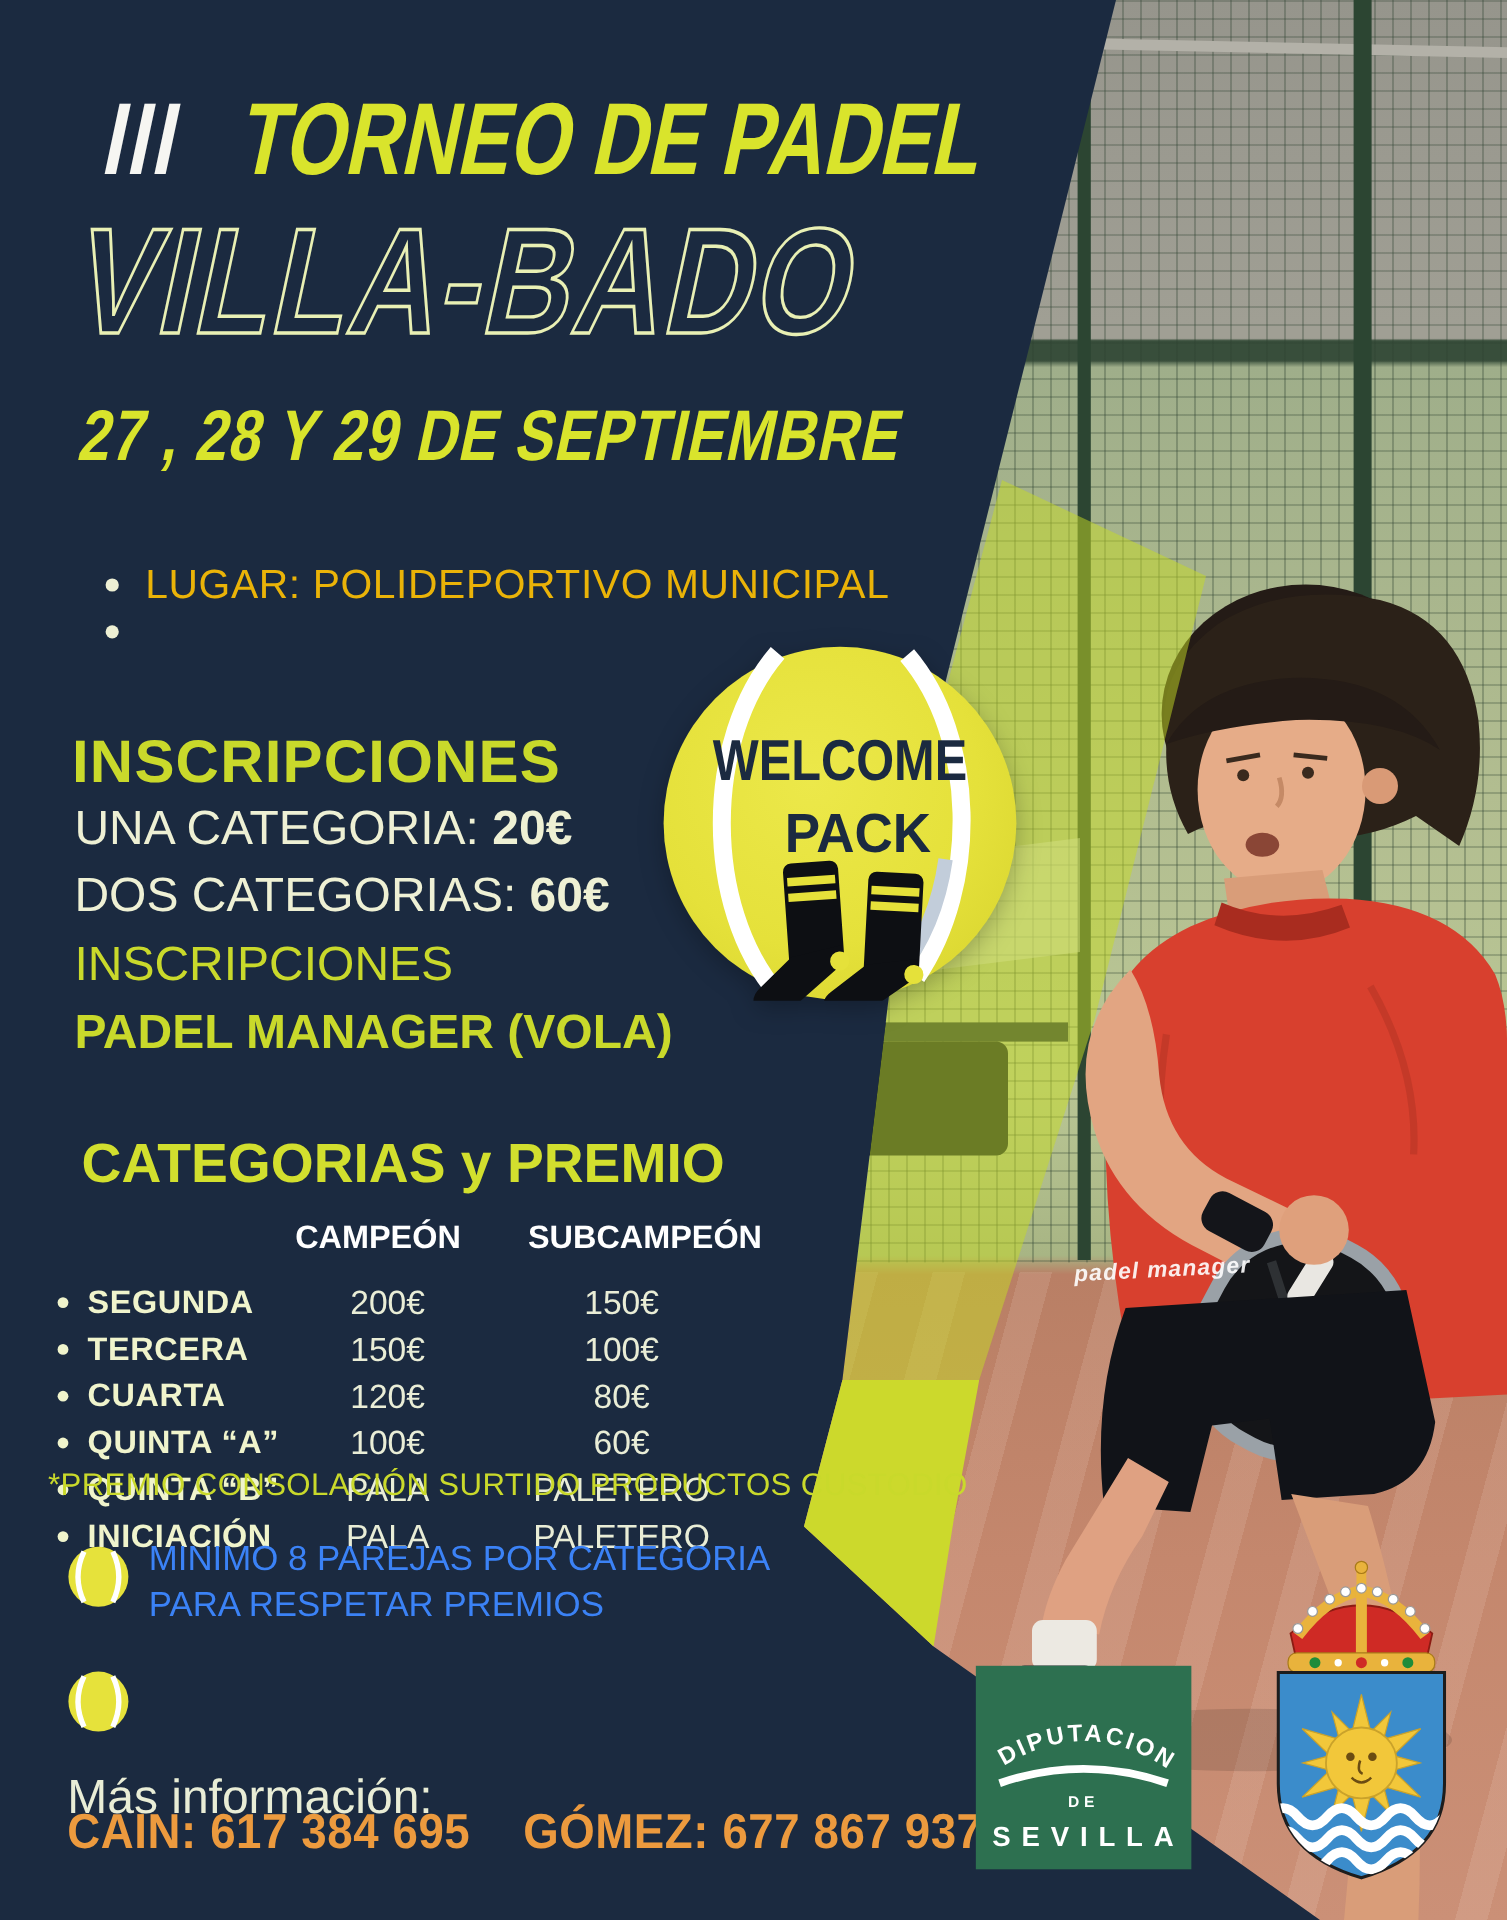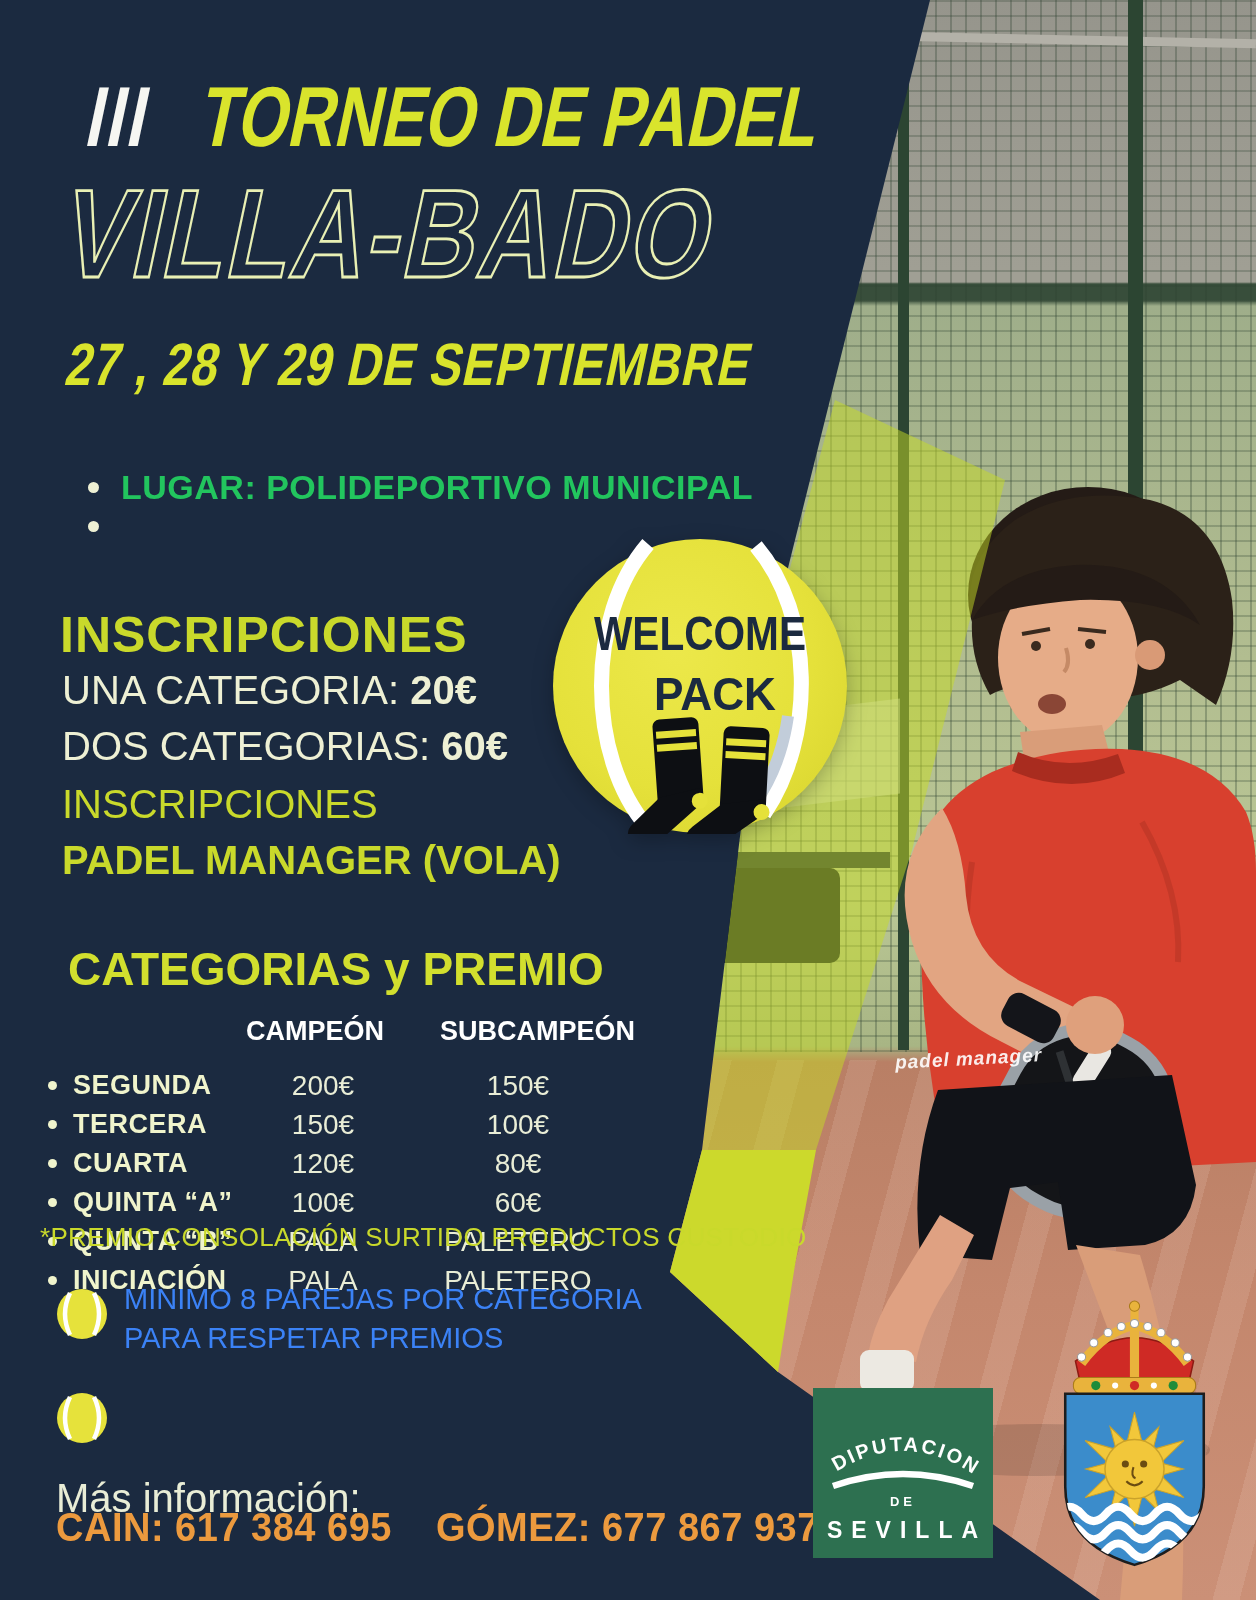--- a/index.html
+++ b/index.html
@@ -43,21 +43,21 @@
   #t-torneo{left:212px;top:74px;font-size:72px;color:#d9e42c;
     transform:skewX(-12deg) scale(.9,1.18);}
   #t-villa{left:80px;top:172px;font-size:112px;color:transparent;letter-spacing:3px;
     -webkit-text-stroke:2.5px #e9f0b4;transform:skewX(-12deg) scale(.9,1.12);}
   #t-date{left:74px;top:334px;font-size:52px;color:#d9e42c;letter-spacing:1px;
     transform:skewX(-12deg) scale(.92,1.15);}
   
   #bullets{left:88px;top:468px;}
   .blt{display:flex;align-items:center;margin-bottom:14px;}
   .dot{width:11px;height:11px;border-radius:50%;background:#eef0d4;margin-right:22px;flex:0 0 auto;}
-  .blt span{font-size:34px;font-weight:bold;color:#22c55e;letter-spacing:.5px;}
+  .blt span{font-size:34px;font-weight:normal;color:#eab308;letter-spacing:.5px;}
   
   #insc-h{left:60px;top:606px;font-size:50px;font-weight:800;color:#c9d92b;letter-spacing:1px;}
   .insc-line{left:62px;font-size:40px;color:#eef0d4;font-weight:400;white-space:nowrap;}
   .insc-line b{font-weight:800;}
   #insc-l3{color:#c9d92b;}
   #insc-l4{color:#c9d92b;font-weight:800;}
   
   #cat-h{left:68px;top:942px;font-size:46px;font-weight:800;color:#d2df2e;}
   .th{font-size:27px;font-weight:800;color:#ffffff;text-align:center;top:1016px;}
   #cat-rows{left:48px;top:1066px;width:660px;}

